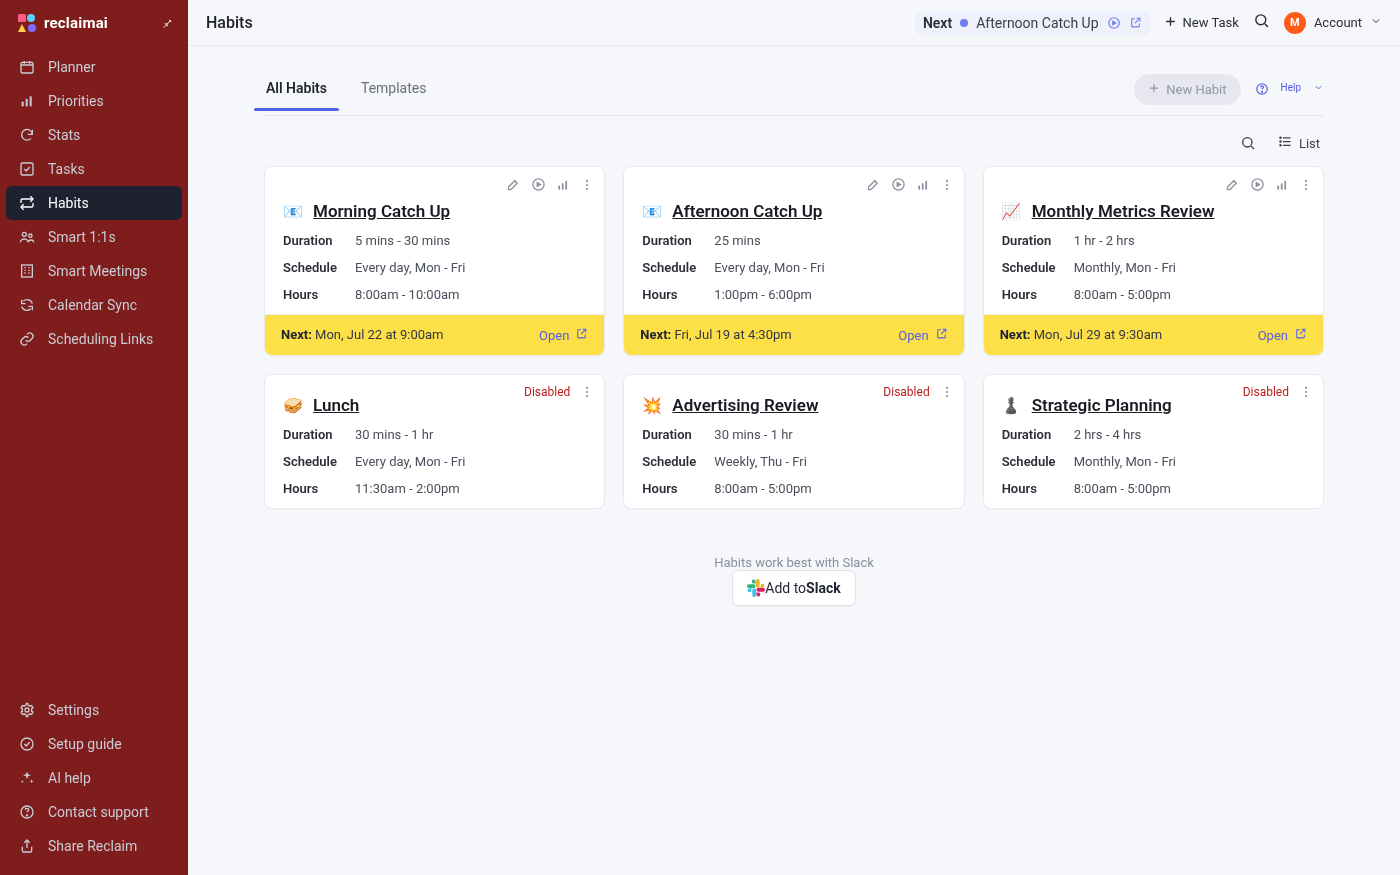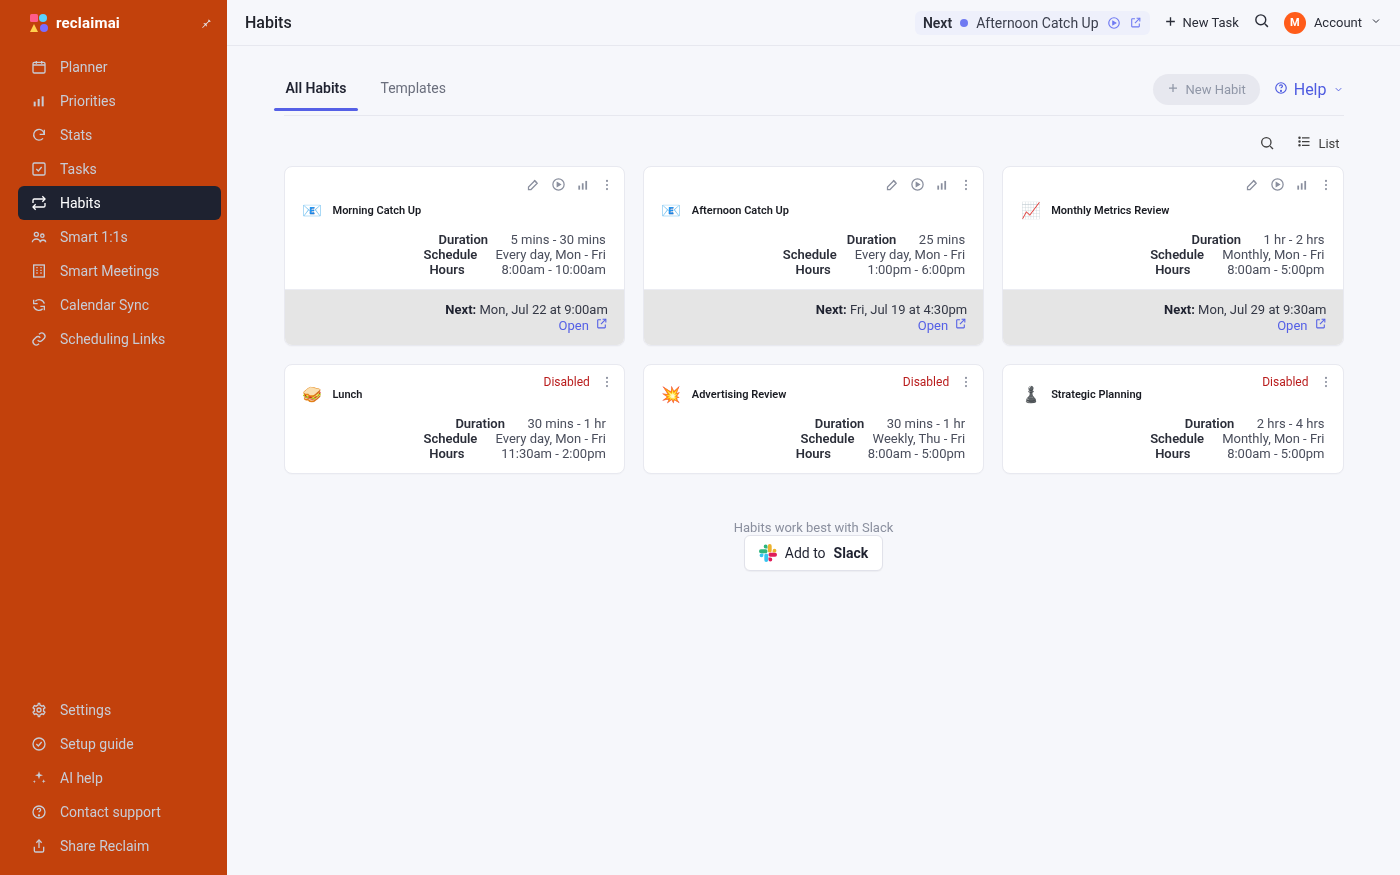--- a/index.html
+++ b/index.html
@@ -8,27 +8,26 @@
     background: #f6f7fb;
     color: #1a1a1a;
     width: 1400px;
     height: 875px;
     overflow: hidden;
   }
   .app { display: flex; height: 875px; }
 
   
   .sidebar {
-    width: 227px;
-    background: #c2410c;
+    width: 188px;
+    background: #7f1d1d;
     color: #c8ccd6;
     display: flex;
     flex-direction: column;
     flex-shrink: 0;
-    padding-left: 12px;
   }
   .brand {
     display: flex;
     align-items: center;
     padding: 14px 16px 12px 18px;
     gap: 8px;
     position: relative;
   }
   .brand .logo svg { display: block; }
   .brand .brand-text {
@@ -121,21 +120,21 @@
     height: 3px; background: #5560e6; border-radius: 2px;
   }
   .tabs .right-controls {
     margin-left: auto; display: flex; align-items: center; gap: 14px; padding-bottom: 10px;
   }
   .btn-new-habit {
     background: #e7e8ef; color: #9097a7; border-radius: 18px;
     padding: 8px 14px; font-size: 13px; display: flex; align-items: center; gap: 6px;
     cursor: not-allowed;
   }
-  .help-link { color: #4e5be0; font-size: 16px; display: flex; align-items: flex-end; gap: 6px; cursor: pointer; }
+  .help-link { color: #4e5be0; font-size: 10px; display: flex; align-items: flex-start; gap: 12px; cursor: pointer; }
 
   .toolbar-row { display: flex; justify-content: flex-end; align-items: center; gap: 22px; padding: 18px 4px 0; color: #404040; font-size: 13px; }
   .toolbar-row .tb-link { display: inline-flex; align-items: center; gap: 6px; cursor: pointer; }
 
   .grid {
     display: grid; grid-template-columns: repeat(3, 1fr);
     gap: 18px; margin-top: 14px;
   }
 
   .card {
@@ -149,41 +148,41 @@
     position: absolute; top: 10px; right: 10px;
     display: flex; align-items: center; gap: 10px; color: #8a8f9e;
   }
   .card .card-actions .ci { cursor: pointer; display: inline-flex; }
   .card .status-disabled {
     position: absolute; top: 10px; right: 34px;
     color: #b91c1c; font-size: 12px;
   }
   .card .title-row { display: flex; align-items: center; gap: 10px; margin-top: 18px; }
   .card .title-row.no-top-actions { margin-top: 4px; }
-  .habit-title { font-size: 11px; font-weight: 600; color: #191b22; }
+  .habit-title { font-size: 17px; font-weight: 600; color: #191b22; text-decoration: underline; }
   .habit-emoji { font-size: 16px; width: 20px; text-align: center; }
   .meta { margin-top: 12px; font-size: 13px; color: #4a4e5c; }
-  .meta-row { display: flex; margin-top: 0; justify-content: flex-end; }
+  .meta-row { display: flex; margin-top: 12px; }
   .meta-label { width: 72px; color: #2b2e39; font-weight: 600; }
   .meta-value { color: #4a4e5c; }
 
   .card-bottom {
-    background: #e5e5e5; padding: 12px 16px; display: flex; align-items: flex-end;
-    border-top: 1px solid #ebecf2; font-size: 13px; color: #333745; flex-direction: column;
+    background: #fde047; padding: 12px 16px; display: flex; align-items: flex-start;
+    border-top: 1px solid #ebecf2; font-size: 13px; color: #333745;
   }
   .card-bottom .next-text .b { font-weight: 700; color: #1f2230; }
   .card-bottom .open-link {
     margin-left: auto; color: #5560e6; cursor: pointer;
     display: inline-flex; align-items: center; gap: 6px;
   }
 
   .slack-promo { text-align: center; margin-top: 46px; }
   .slack-promo .promo-text { color: #8a8f9e; font-size: 13px; }
   .slack-btn {
-    display: inline-flex; align-items: center; gap: 8px;
+    display: inline-flex; align-items: center; gap: 0;
     background: #ffffff; border: 1px solid #e1e2ea; border-radius: 6px;
     padding: 8px 14px; font-size: 14px; color: #1f2230; cursor: pointer;
     box-shadow: 0 1px 1px rgba(20,22,30,0.04);
   }
   .slack-btn b { font-weight: 700; }
   .slack-logo svg { display: block; }
 </style>
 </head>
 <body>
 

